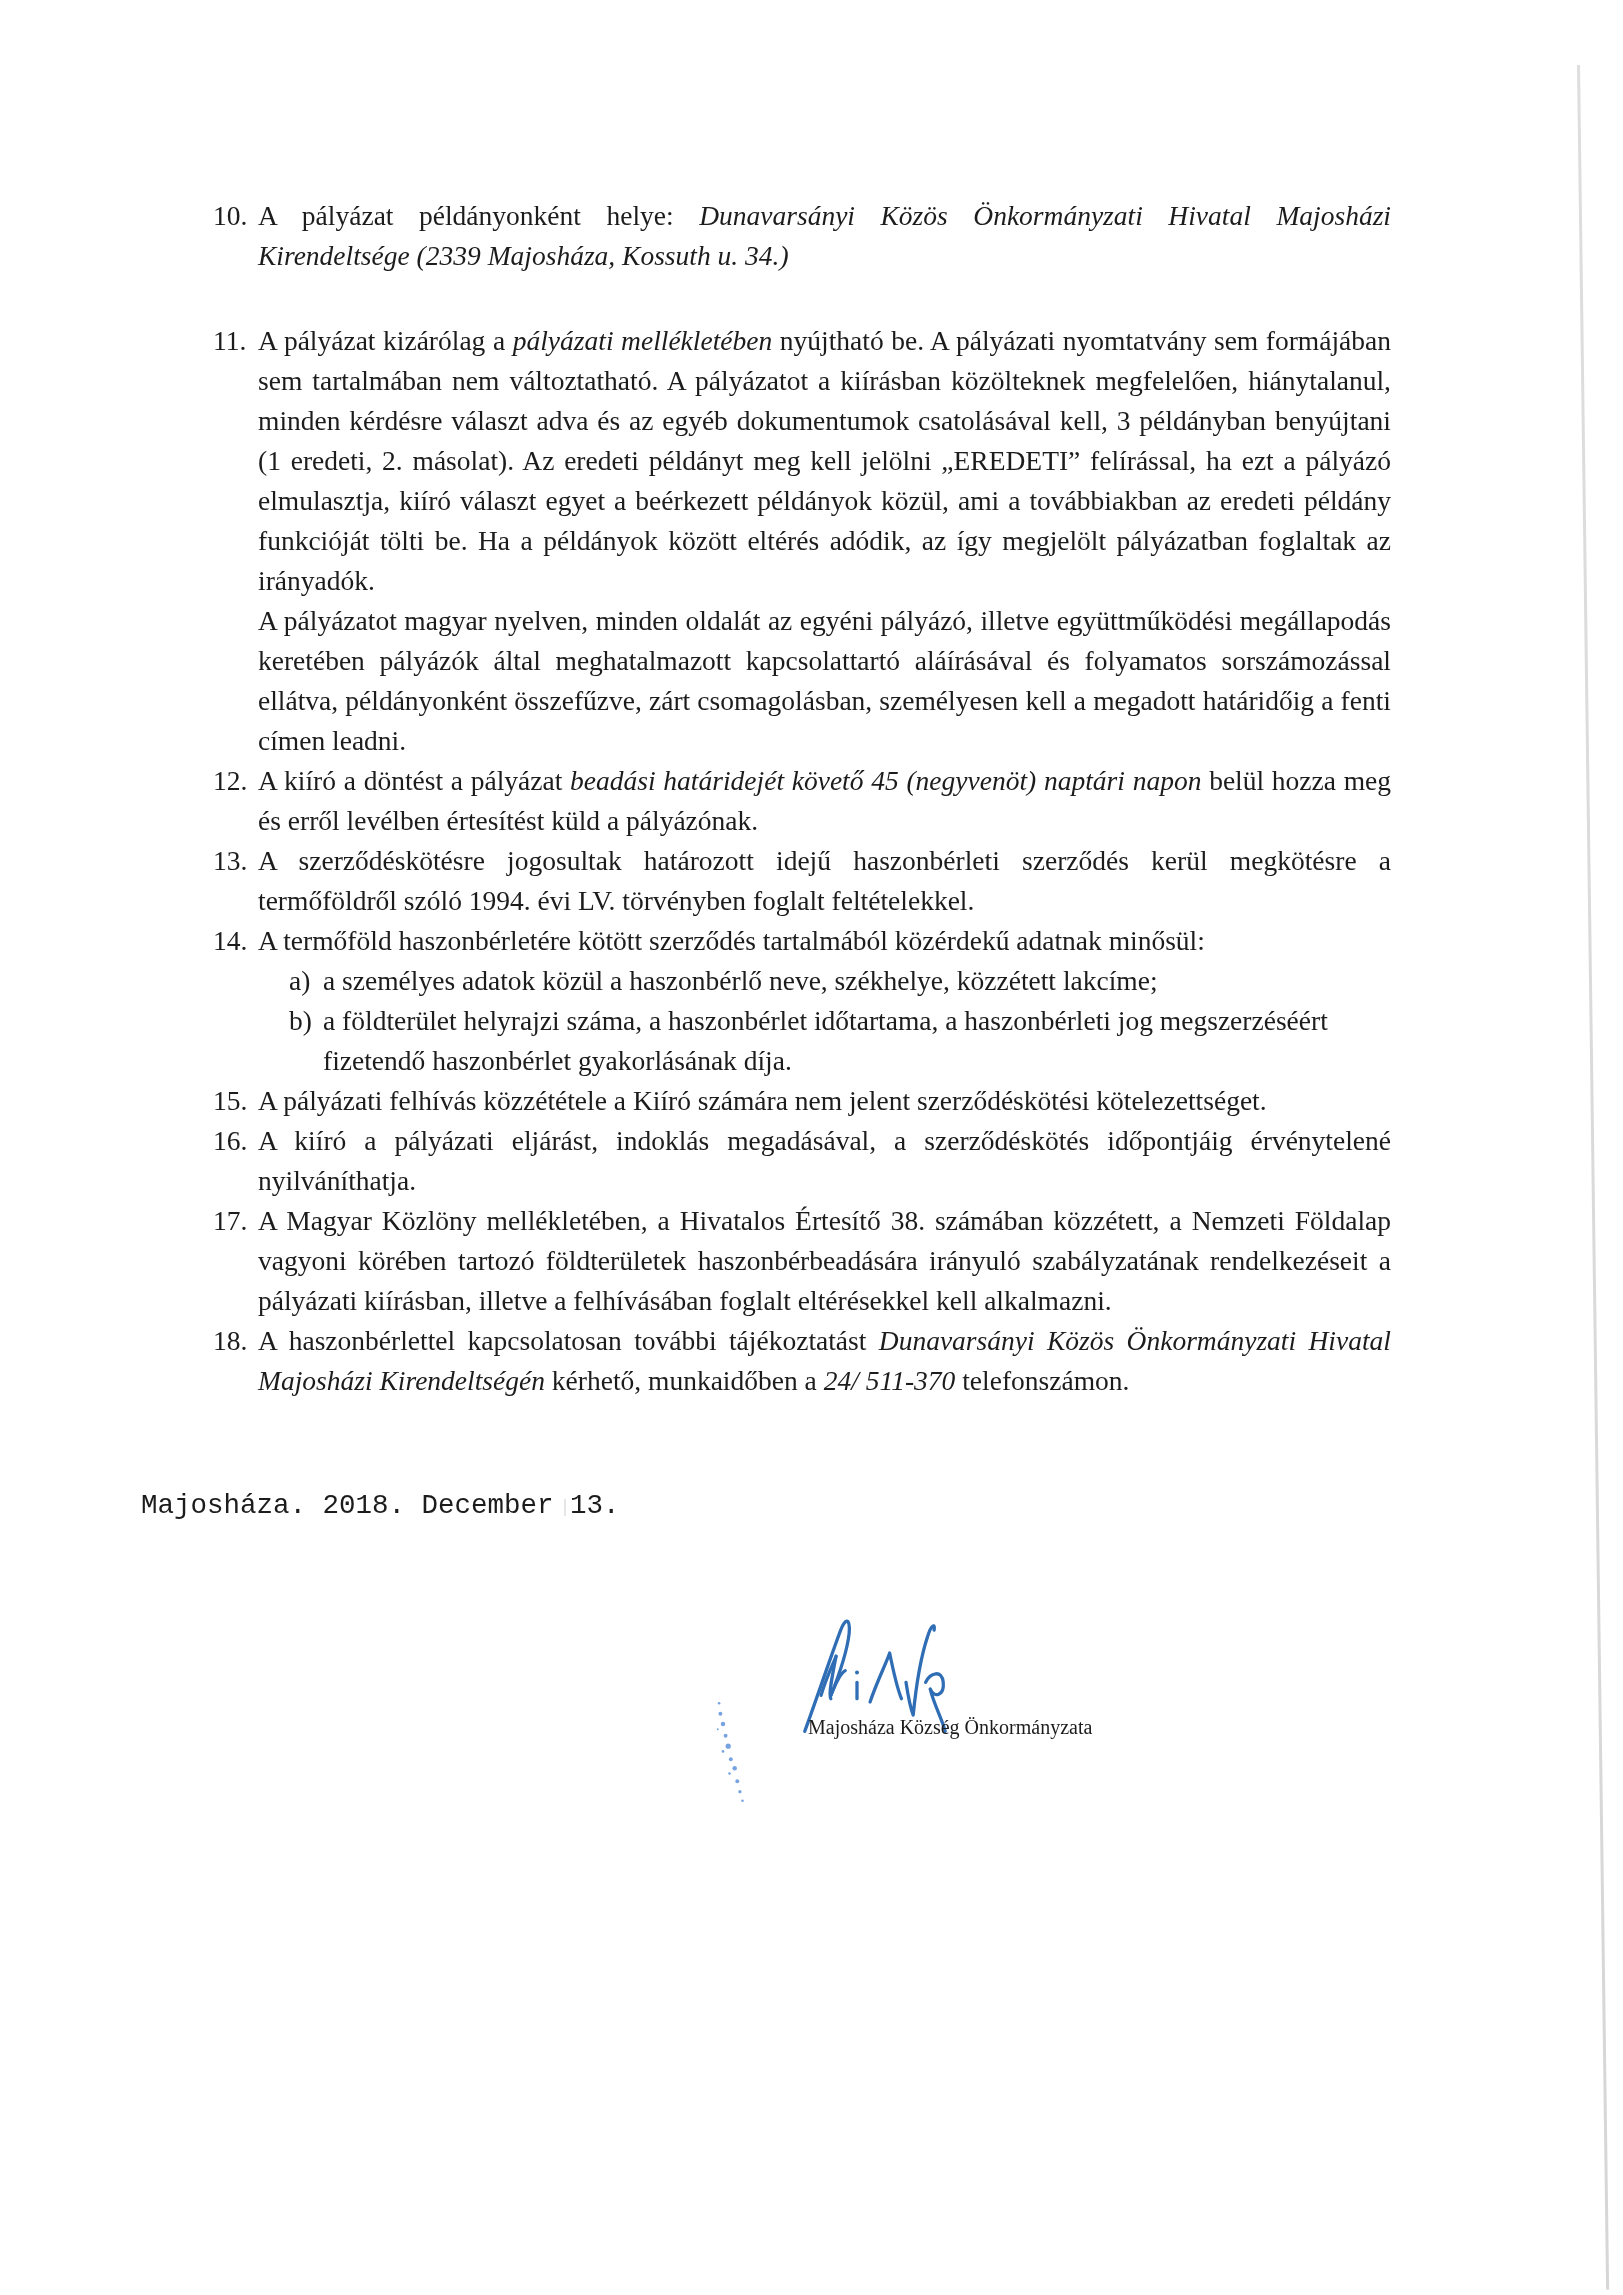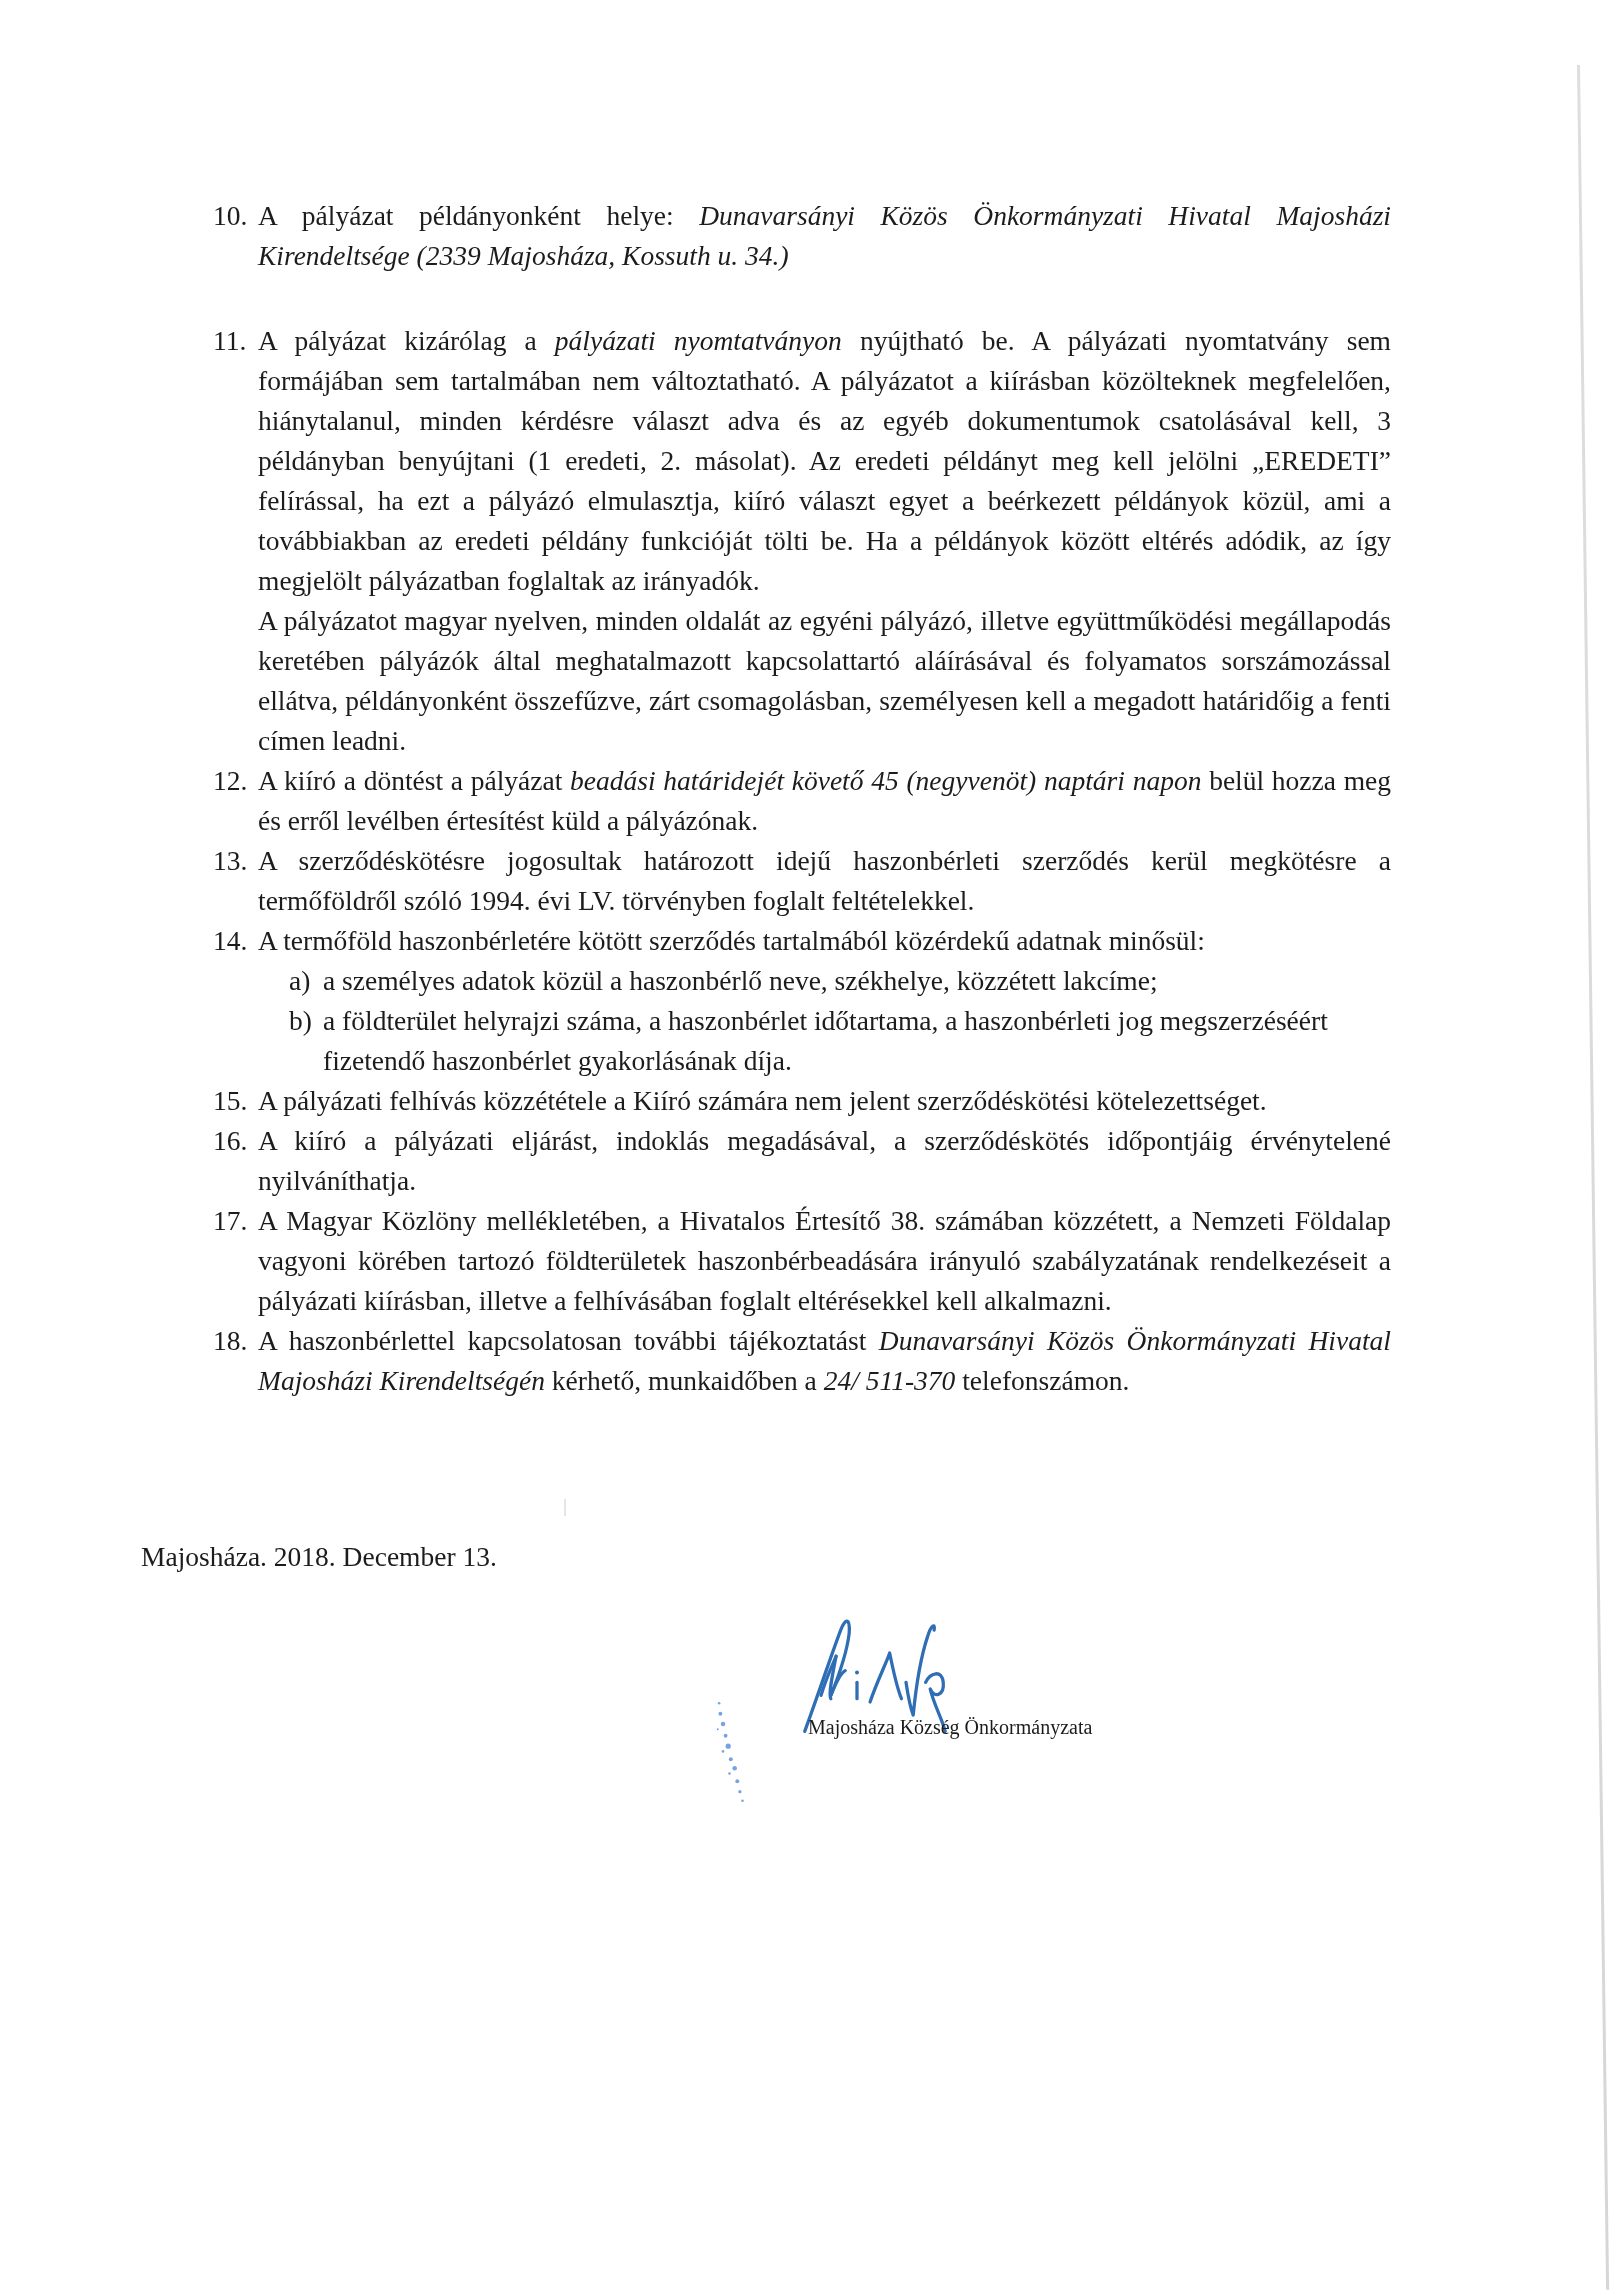--- a/index.html
+++ b/index.html
@@ -62,23 +62,24 @@
     }
     .sub-item {
       display: flex;
       align-items: flex-start;
     }
     .sub-label { flex: 0 0 34px; }
     .sub-text { flex: 1 1 auto; text-align: left; }
     .date-line {
       position: absolute;
       left: 141px;
-      top: 1537px;
+      top: 1486px;
       font-size: 27.5px;
       line-height: 39px;
+      font-family: Liberation Mono, monospace;
     }
     .sig-name {
       position: absolute;
       left: 808px;
       top: 1708px;
       font-size: 20px;
       line-height: 39px;
     }
     .signature {
       position: absolute;
@@ -120,21 +121,21 @@
       </div>
     </div>
 
     <div class="gap-10-11"></div>
 
     <div class="item">
       <span class="num">11.</span>
       <div class="content">
         <div>
           <span>A pályázat kizárólag a</span>
-          <span class="it">pályázati nyomtatványon</span>
+          <span class="it">pályázati mellékletében</span>
           <span>nyújtható be. A pályázati nyomtatvány sem formájában sem tartalmában nem változtatható. A pályázatot a kiírásban közölteknek megfelelően, hiánytalanul, minden kérdésre választ adva és az egyéb dokumentumok csatolásával kell, 3 példányban benyújtani (1 eredeti, 2. másolat). Az eredeti példányt meg kell jelölni „EREDETI” felírással, ha ezt a pályázó elmulasztja, kiíró választ egyet a beérkezett példányok közül, ami a továbbiakban az eredeti példány funkcióját tölti be. Ha a példányok között eltérés adódik, az így megjelölt pályázatban foglaltak az irányadók.</span>
         </div>
         <div>A pályázatot magyar nyelven, minden oldalát az egyéni pályázó, illetve együttműködési megállapodás keretében pályázók által meghatalmazott kapcsolattartó aláírásával és folyamatos sorszámozással ellátva, példányonként összefűzve, zárt csomagolásban, személyesen kell a megadott határidőig a fenti címen leadni.</div>
       </div>
     </div>
 
     <div class="item">
       <span class="num">12.</span>
       <div class="content">
         <span>A kiíró a döntést a pályázat</span>

